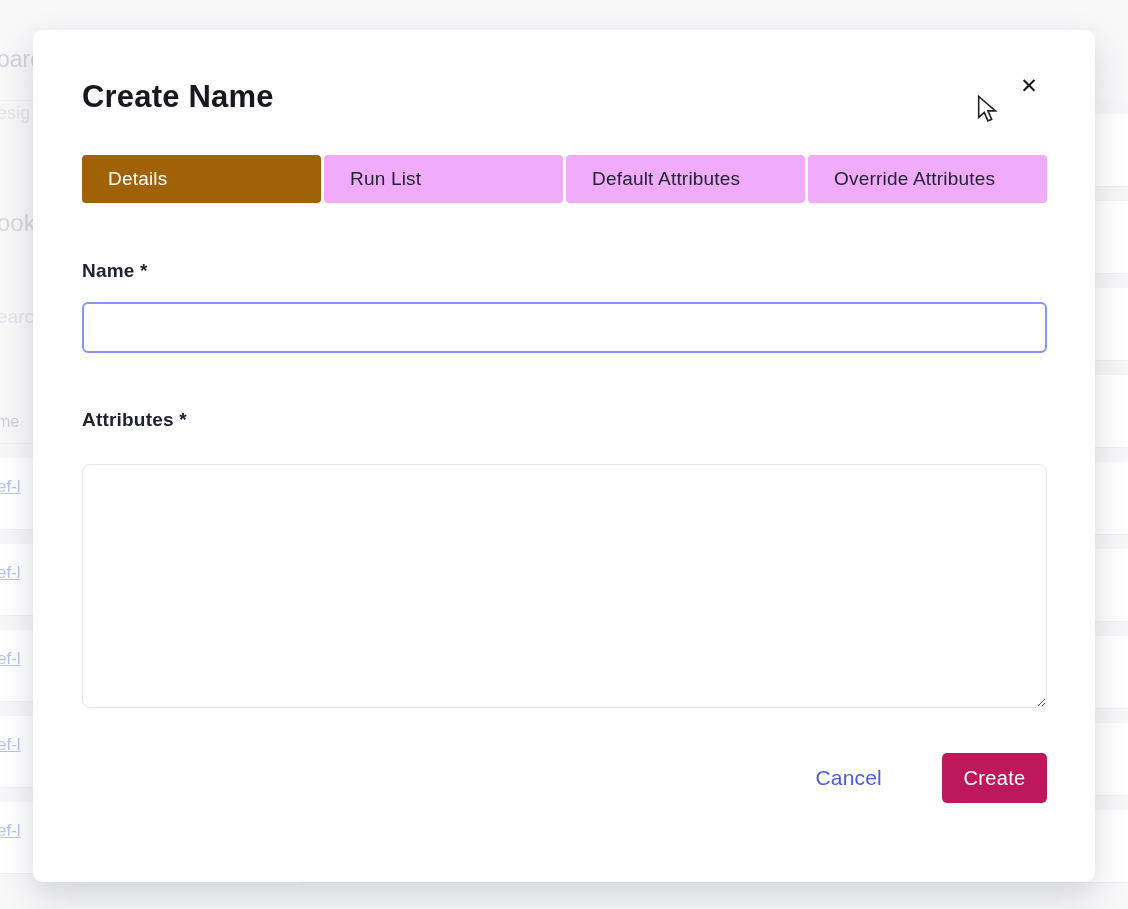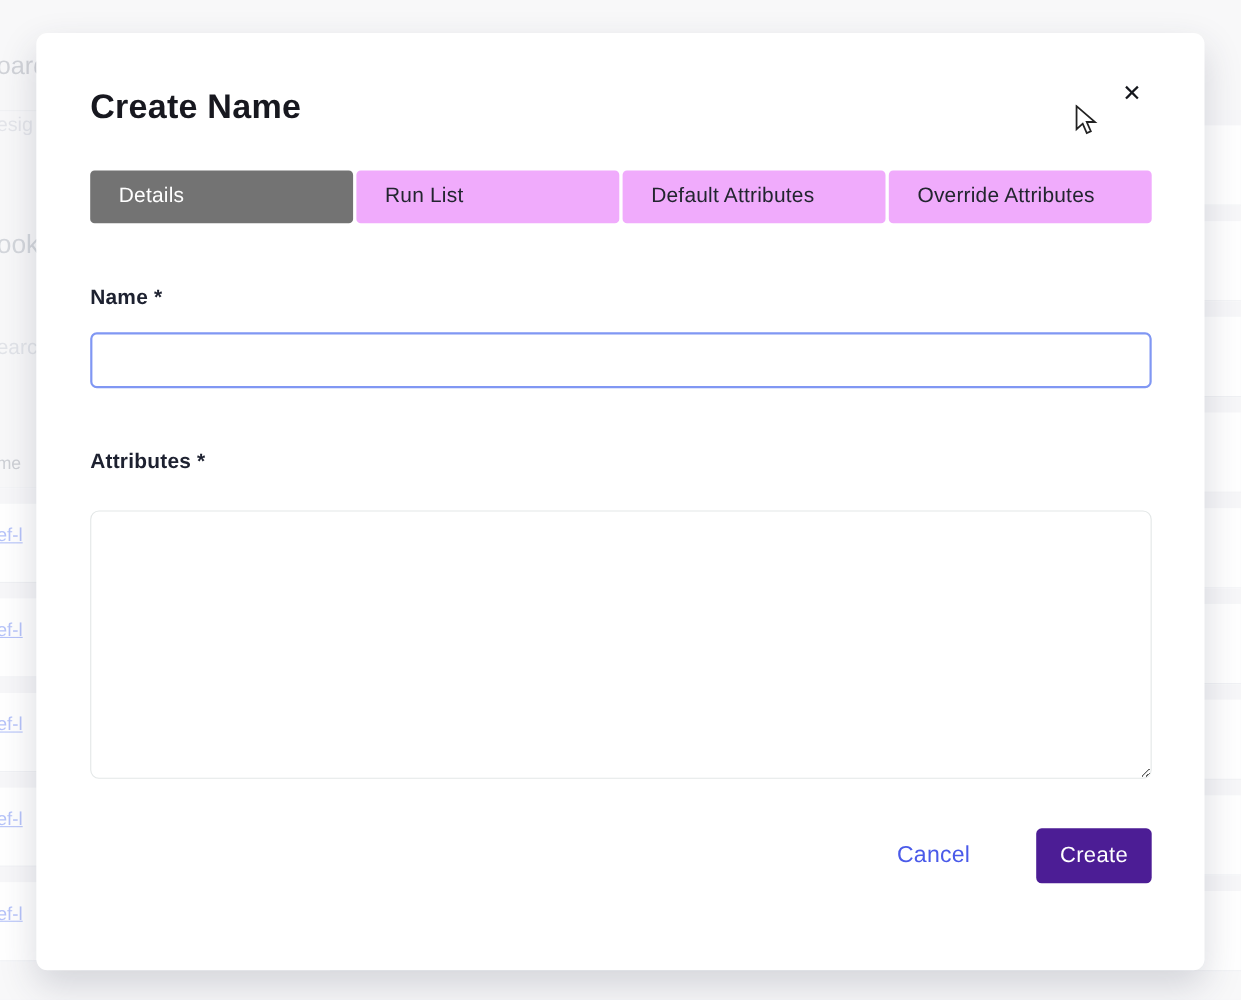--- a/index.html
+++ b/index.html
@@ -49,21 +49,21 @@
     padding:0;text-align:center;font-family:"Liberation Sans","DejaVu Sans",sans-serif;
   }
 
   .tabs{display:flex;gap:3px;margin-top:39px;height:48px;}
   .tab{
     flex:1;display:flex;align-items:center;padding-left:26px;
     font-size:19px;letter-spacing:0.2px;border:none;cursor:pointer;
     border-radius:4px;background:#f0abfc;color:#22252f;
     font-family:"Liberation Sans","DejaVu Sans",sans-serif;
   }
-  .tab.active{background:#737373;color:#ffffff;}
+  .tab.active{background:#a16207;color:#ffffff;}
 
   .field-label{
     display:block;font-size:19px;font-weight:700;color:#1d2130;
     letter-spacing:0.2px;
   }
   .label-name{margin-top:57px;}
   .label-desc{margin-top:56px;}
   .name-input{
     margin-top:20px;width:100%;height:51px;box-sizing:border-box;
     border:2px solid #8097f3;border-radius:6px;outline:none;
@@ -79,21 +79,21 @@
   .actions{
     margin-top:45px;display:flex;justify-content:flex-end;align-items:center;gap:58px;
   }
   .btn-cancel{
     background:none;border:none;cursor:pointer;
     font-size:21px;color:#4a5ae9;letter-spacing:0.2px;padding:4px 2px;
     font-family:"Liberation Sans","DejaVu Sans",sans-serif;
   }
   .btn-create{
     width:105px;height:50px;border:none;border-radius:5px;
-    background:#4c1d95;color:#ffffff;font-size:20px;letter-spacing:0.3px;
+    background:#be185d;color:#ffffff;font-size:20px;letter-spacing:0.3px;
     cursor:default;font-family:"Liberation Sans","DejaVu Sans",sans-serif;
   }
 
   
   .cursor{position:absolute;left:977px;top:95px;z-index:5;pointer-events:none;}
 </style>
 </head>
 <body>
 
 <div class="stage">

